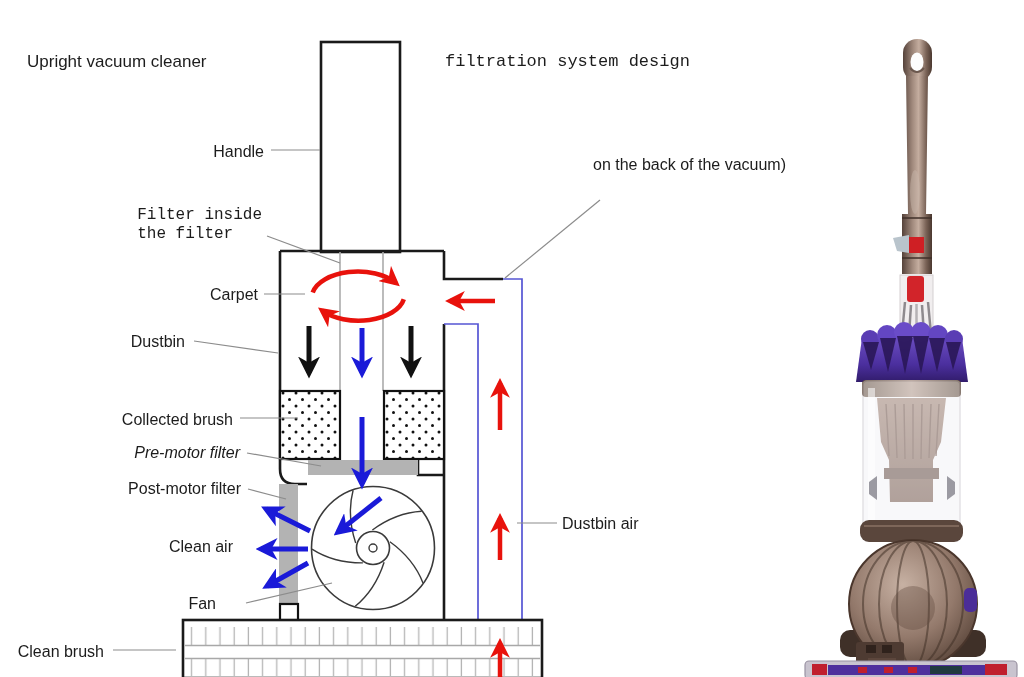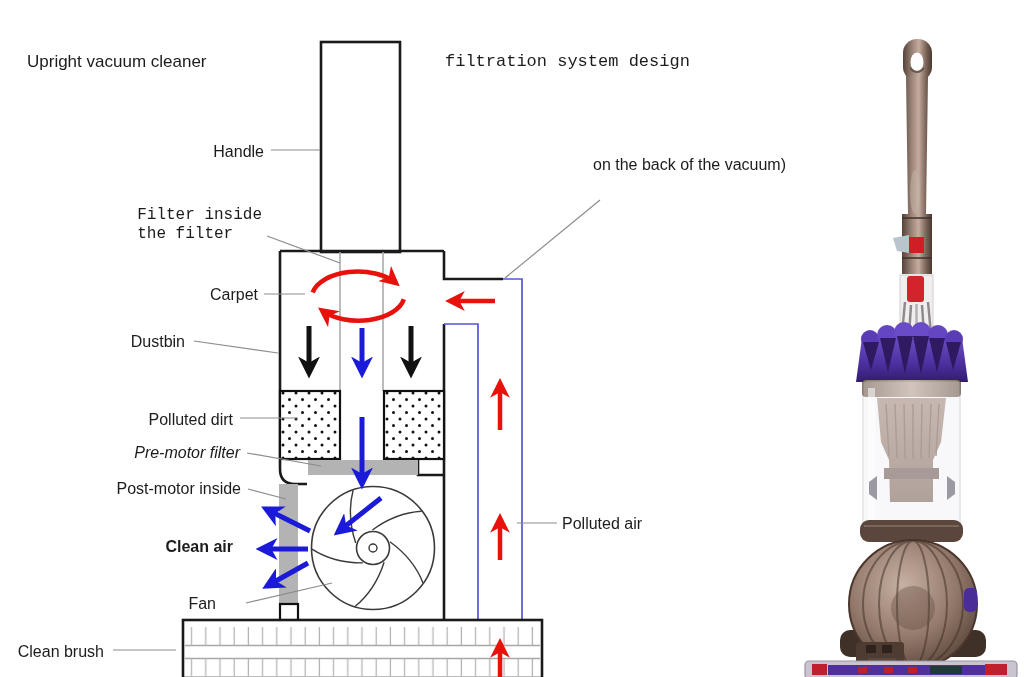--- a/index.html
+++ b/index.html
@@ -271,27 +271,27 @@
 
   <div class="lbl r" style="right:760px;top:110px;">Handle</div>
 
   <div class="lbl r" style="right:762px;top:174px;font-family:Liberation Mono, monospace;">
     <div>Filter inside</div>
     <div>the filter</div>
   </div>
 
   <div class="lbl r" style="right:766px;top:253px;">Carpet</div>
   <div class="lbl r" style="right:839px;top:300px;">Dustbin</div>
-  <div class="lbl r" style="right:791px;top:378px;">Polluted dirt</div>
+  <div class="lbl r" style="right:791px;top:378px;">Collected brush</div>
   <div class="lbl r" style="right:784px;top:411px;font-style:italic;">Pre-motor filter</div>
-  <div class="lbl r" style="right:783px;top:447px;">Post-motor inside</div>
-  <div class="lbl r" style="right:791px;top:505px;font-weight:bold;">Clean air</div>
+  <div class="lbl r" style="right:783px;top:447px;">Post-motor filter</div>
+  <div class="lbl r" style="right:791px;top:505px;">Clean air</div>
   <div class="lbl r" style="right:808px;top:562px;">Fan</div>
   <div class="lbl r" style="right:920px;top:610px;">Clean brush</div>
   <div class="lbl r" style="right:953px;top:651px;font-style:italic;">Carpet</div>
 
   <div class="lbl" style="left:593px;top:123px;">
     <div>on the back of the vacuum)</div>
   </div>
 
-  <div class="lbl" style="left:562px;top:482px;">Polluted air</div>
+  <div class="lbl" style="left:562px;top:482px;">Dustbin air</div>
 
 </div>
 
 </body></html>

